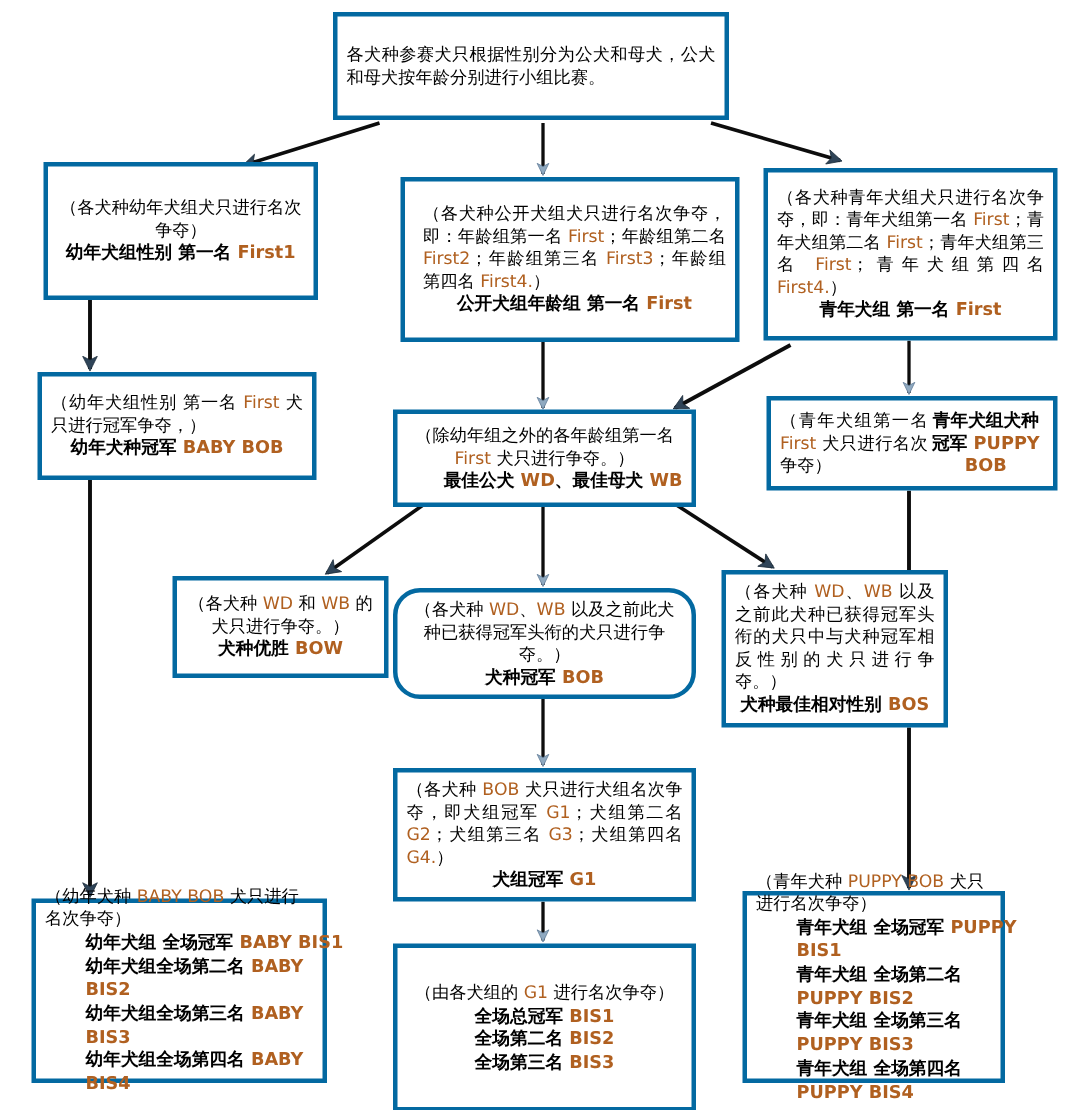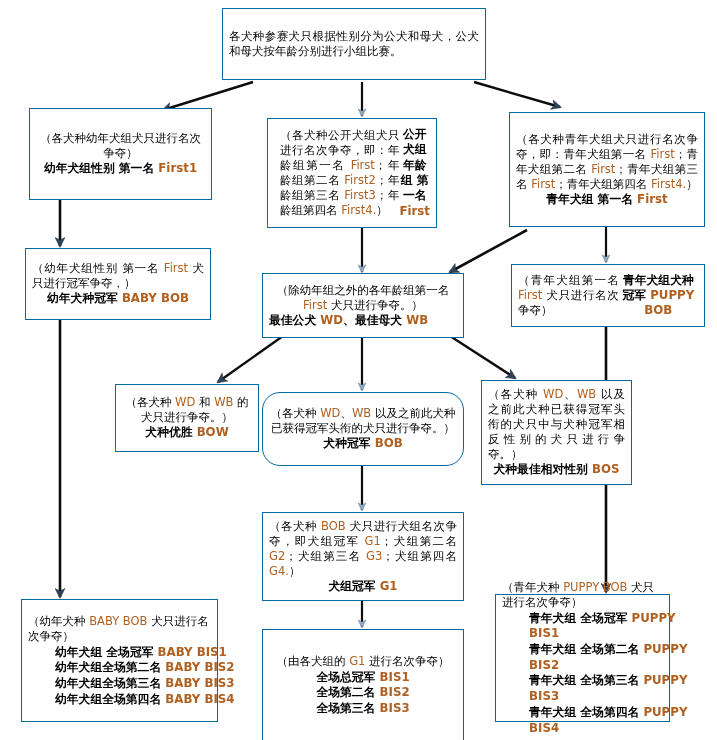--- a/index.html
+++ b/index.html
@@ -24,21 +24,21 @@
     position: absolute;
     left: 0;
     top: 0;
     width: 717px;
     height: 740px;
     pointer-events: none;
   }
   .node {
     position: absolute;
     box-sizing: border-box;
-    border: 1px solid #0369a1;
+    border: 3px solid #0369a1;
     background: #ffffff;
     color: #000000;
     padding: 4px 6px;
     line-height: 1.30;
     text-align: center;
     z-index: 3;
   }
   .node p {
     margin: 0;
   }
@@ -113,42 +113,42 @@
     <p class="desc jl">各犬种参赛犬只根据性别分为公犬和母犬，公犬和母犬按年龄分别进行小组比赛。</p>
   </div>
 
   <div class="node" style="left:29px; top:108px; width:183px; height:92px; display:flex; flex-direction:column; align-items:center; justify-content:center;">
     <p class="desc">（各犬种幼年犬组犬只进行名次争夺）</p>
     <p class="result">
       <span>幼年犬组性别 第一名 </span><span class="code">First1</span>
     </p>
   </div>
 
-  <div class="node" style="left:267px; top:118px; width:170px; height:110px; display:flex; flex-direction:row; align-items:center; justify-content:center;padding-left:12px;">
+  <div class="node" style="left:267px; top:118px; width:226px; height:110px; display:flex; flex-direction:column; align-items:center; justify-content:center;padding-left:12px;">
     <p class="desc jl"><span>（各犬种公开犬组犬只进行名次争夺，即：年龄组第一名 </span><span class="code">First</span><span>；年龄组第二名 </span><span class="code">First2</span><span>；年龄组第三名 </span><span class="code">First3</span><span>；年龄组第四名 </span><span class="code">First4.</span><span>）</span></p>
     <p class="result">
       <span>公开犬组年龄组 第一名 </span><span class="code">First</span>
     </p>
   </div>
 
   <div class="node" style="left:509px; top:112px; width:196px; height:115px; display:flex; flex-direction:column; align-items:center; justify-content:center;">
     <p class="desc jl"><span>（各犬种青年犬组犬只进行名次争夺，即：青年犬组第一名 </span><span class="code">First</span><span>；青年犬组第二名 </span><span class="code">First</span><span>；青年犬组第三名 </span><span class="code">First</span><span>；青年犬组第四名 </span><span class="code">First4.</span><span>）</span></p>
     <p class="result">
       <span>青年犬组 第一名 </span><span class="code">First</span>
     </p>
   </div>
 
   <div class="node" style="left:25px; top:248px; width:186px; height:72px; display:flex; flex-direction:column; align-items:center; justify-content:center;">
     <p class="desc jl"><span>（幼年犬组性别 第一名 </span><span class="code">First</span><span> 犬只进行冠军争夺，）</span></p>
     <p class="result">
       <span>幼年犬种冠军 </span><span class="code">BABY BOB</span>
     </p>
   </div>
 
-  <div class="node" style="left:262px; top:273px; width:202px; height:65px; display:flex; flex-direction:column; align-items:flex-start; justify-content:center;">
+  <div class="node" style="left:262px; top:273px; width:202px; height:65px; display:flex; flex-direction:column; align-items:flex-end; justify-content:center;">
     <p class="desc"><span>（除幼年组之外的各年龄组第一名 </span><span class="code">First</span><span> 犬只进行争夺。）</span></p>
     <p class="result"><span>最佳公犬 </span><span class="code">WD</span><span>、最佳母犬 </span><span class="code">WB</span></p>
   </div>
 
   <div class="node" style="left:511px; top:264px; width:194px; height:63px; display:flex; flex-direction:row; align-items:center; justify-content:center;">
     <p class="desc jl"><span>（青年犬组第一名 </span><span class="code">First</span><span> 犬只进行名次争夺）</span></p>
     <p class="result">
       <span>青年犬组犬种 冠军 </span><span class="code">PUPPY BOB</span>
     </p>
   </div>

